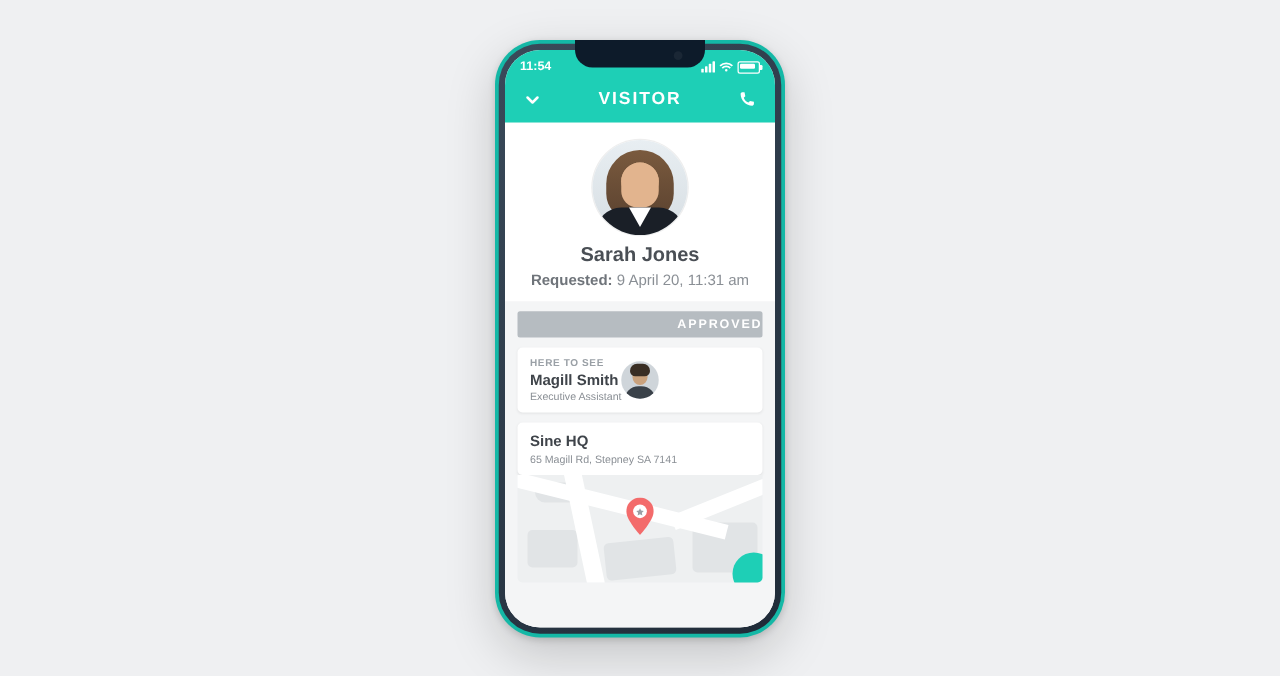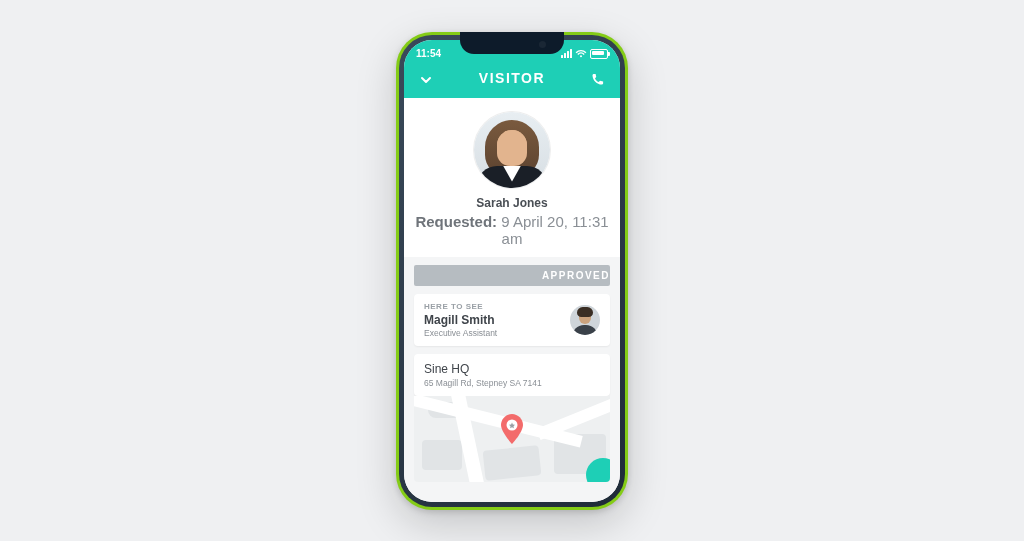--- a/index.html
+++ b/index.html
@@ -1,19 +1,19 @@
 <!DOCTYPE html>
 <html><head>
 <meta charset="utf-8">
 <style>
   html,body{margin:0;padding:0;width:1024px;height:541px;background:#eff0f2;font-family:-apple-system,Helvetica,Arial,sans-serif;overflow:hidden}
   .stage{width:1024px;height:541px;display:flex;align-items:center;justify-content:center}
 
   
-  .phone{position:relative;width:232px;height:478px;border-radius:36px;background:#84cc16;box-shadow:0 14px 40px rgba(0,0,0,.18),0 2px 6px rgba(0,0,0,.15)}
+  .phone{position:relative;width:232px;height:478px;border-radius:36px;background:#14b8a6;box-shadow:0 14px 40px rgba(0,0,0,.18),0 2px 6px rgba(0,0,0,.15)}
   .phone::before{content:"";position:absolute;inset:3px;border-radius:33px;background:linear-gradient(135deg,#3a4a5a,#1f2b38)}
   .screen{position:absolute;inset:8px;border-radius:28px;overflow:hidden;background:#fff}
   .notch{position:absolute;top:0;left:50%;transform:translateX(-50%);width:104px;height:22px;background:#0d1b2a;border-bottom-left-radius:14px;border-bottom-right-radius:14px;z-index:20}
   .notch::after{content:"";position:absolute;right:18px;top:9px;width:7px;height:7px;border-radius:50%;background:#1a2735}
 
   
   .topbar{background:#1ecfb6;color:#fff;padding:6px 12px 10px;height:58px;box-sizing:border-box;position:relative}
   .status{display:flex;justify-content:space-between;align-items:center;font-size:10px;font-weight:600;height:16px}
   .status .right{display:flex;align-items:center;gap:3px}
   .sig{display:inline-flex;align-items:flex-end;gap:1px}
@@ -28,37 +28,37 @@
 
   
   .content{background:#f4f5f6;height:calc(100% - 58px);overflow:hidden}
   .hero{background:#fff;text-align:center;padding:14px 10px 10px}
   .avatar-lg{width:76px;height:76px;border-radius:50%;margin:0 auto 8px;background:linear-gradient(180deg,#e8eef2,#d7dee3);position:relative;overflow:hidden;box-shadow:0 0 0 1px #eee}
   .face{position:absolute;left:50%;top:18px;transform:translateX(-50%);width:30px;height:36px;border-radius:16px 16px 14px 14px;background:#e2b48e}
   .hair{position:absolute;left:50%;top:8px;transform:translateX(-50%);width:54px;height:56px;border-radius:28px 28px 22px 22px;background:linear-gradient(180deg,#7a5a3e,#5c4330)}
   .hair::after{content:"";position:absolute;left:12px;top:10px;width:30px;height:30px;border-radius:50%;background:#e2b48e}
   .shoulders{position:absolute;bottom:-6px;left:50%;transform:translateX(-50%);width:70px;height:28px;border-radius:20px 20px 0 0;background:#1a1f27}
   .shoulders::after{content:"";position:absolute;left:50%;top:0;transform:translateX(-50%);width:18px;height:16px;background:#fff;clip-path:polygon(0 0,100% 0,50% 100%)}
-  .vname{font-size:12px;color:#4a4f55;font-weight:600;margin:0}
-  .vreq{font-size:15px;color:#8a8f95;margin:3px 0 0}
+  .vname{font-size:16px;color:#4a4f55;font-weight:600;margin:0}
+  .vreq{font-size:12px;color:#8a8f95;margin:3px 0 0}
   .vreq b{color:#6f747a;font-weight:600}
 
   .approved{margin:8px 10px 0;background:#b6bcc1;color:#fff;text-align:right;font-size:10px;font-weight:700;letter-spacing:1.5px;padding:5px 0;border-radius:2px}
 
   .card{background:#fff;border-radius:4px;margin:8px 10px 0;padding:8px 10px;box-shadow:0 1px 2px rgba(0,0,0,.06)}
-  .host{display:flex;align-items:center;justify-content:space-between}
+  .host{display:flex;align-items:center;}
   .host .txt .lbl{font-size:8px;color:#9aa0a6;letter-spacing:.5px;font-weight:600}
   .host .txt .nm{font-size:12px;color:#3f444a;font-weight:700;margin:2px 0 1px}
   .host .txt .rl{font-size:8.5px;color:#8a8f95}
   .avatar-sm{width:30px;height:30px;border-radius:50%;background:#cfd5da;position:relative;overflow:hidden;flex:none}
   .avatar-sm::before{content:"";position:absolute;left:50%;top:5px;transform:translateX(-50%);width:12px;height:14px;border-radius:7px;background:#caa27d}
   .avatar-sm::after{content:"";position:absolute;bottom:-4px;left:50%;transform:translateX(-50%);width:26px;height:14px;border-radius:12px 12px 0 0;background:#3a4149}
   .avatar-sm .hair2{position:absolute;left:50%;top:2px;transform:translateX(-50%);width:16px;height:10px;border-radius:8px 8px 6px 6px;background:#3a2e24}
 
-  .loc .nm{font-size:12px;color:#3f444a;font-weight:400}
+  .loc .nm{font-size:12px;color:#3f444a;font-weight:700}
   .loc .addr{font-size:8.5px;color:#8a8f95;margin-top:2px}
 
   
   .map{position:relative;height:86px;margin:0 10px;border-radius:0 0 4px 4px;overflow:hidden;background:#eef0f1}
   .road{position:absolute;background:#fff}
   .r1{left:-10px;top:18px;width:180px;height:12px;transform:rotate(14deg)}
   .r2{left:48px;top:-10px;width:14px;height:120px;transform:rotate(-12deg)}
   .r3{left:120px;top:10px;width:120px;height:12px;transform:rotate(-22deg)}
   .blk{position:absolute;background:#e1e4e6;border-radius:4px}
   .b1{left:8px;top:44px;width:40px;height:30px}

